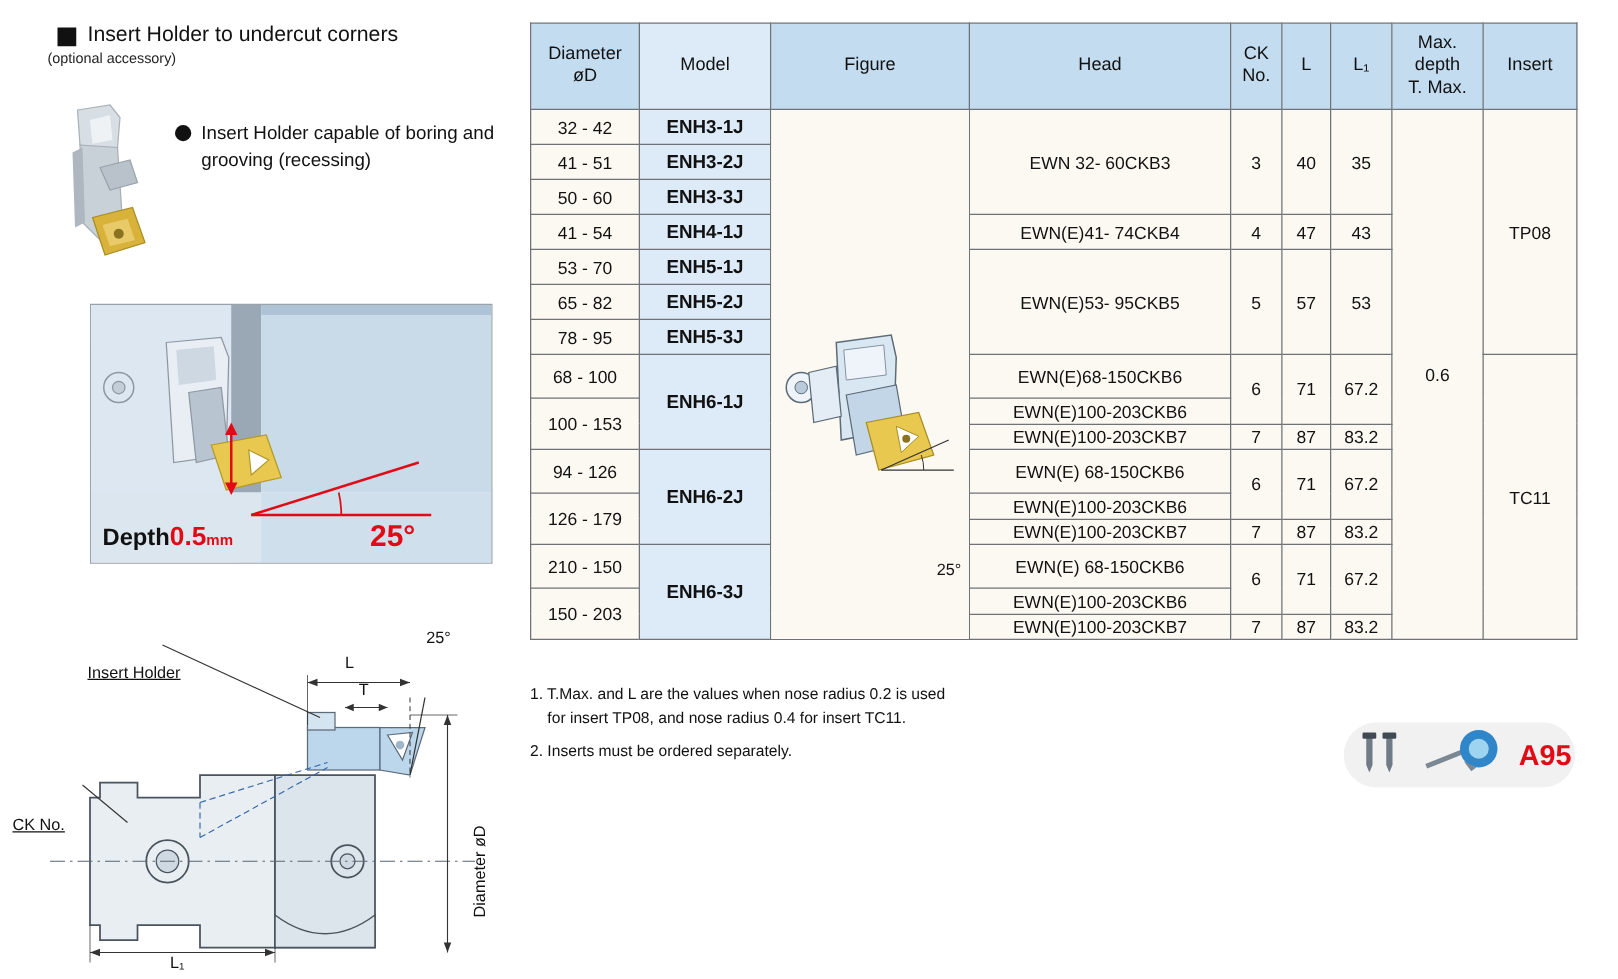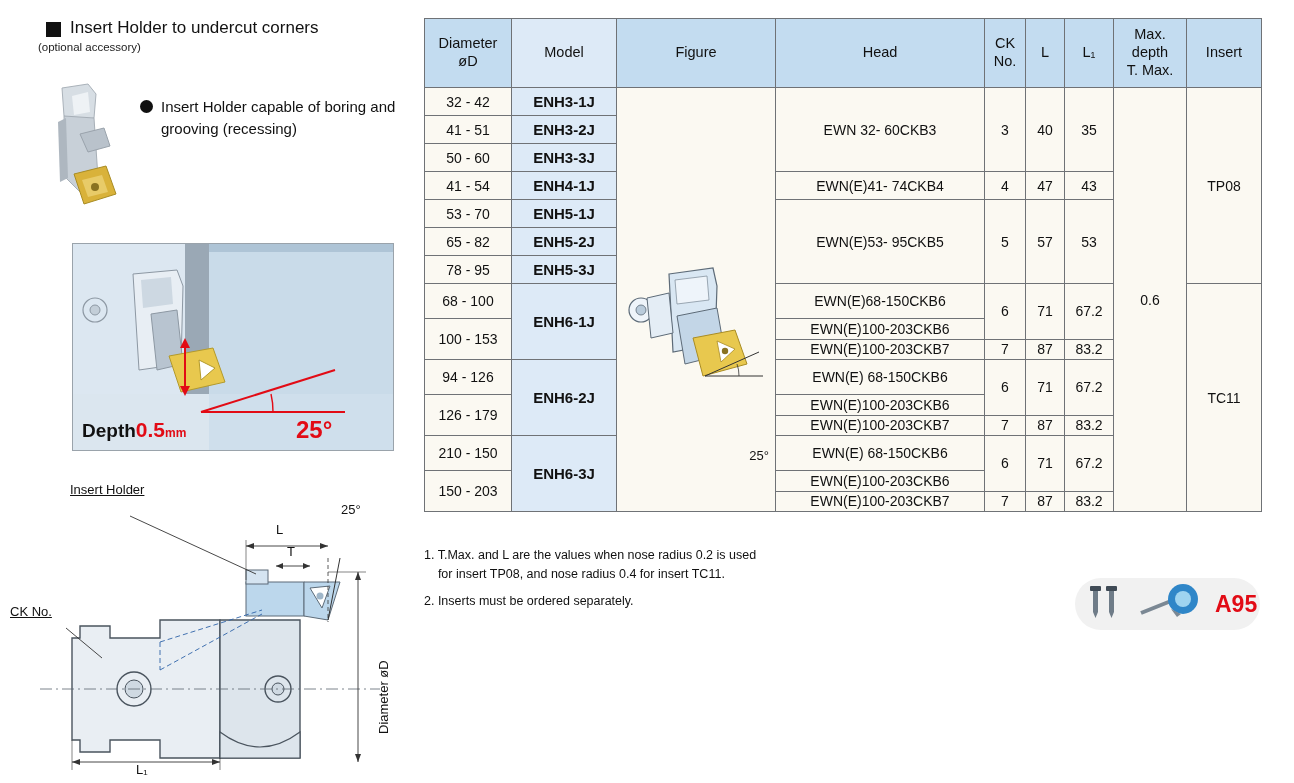--- a/index.html
+++ b/index.html
@@ -132,21 +132,21 @@
     left: 10px;
     top: 462px;
     width: 400px;
     height: 318px;
   }
   .lbl {
     position: absolute;
     font-size: 13px;
     color: #111;
   }
-  .lbl-u { text-decoration: underline; }
+  .lbl-u { text-decoration: underline; margin-top: 48px; }
   .vert {
     position: absolute;
     font-size: 13px;
     color: #111;
     transform: rotate(-90deg);
     transform-origin: left top;
     white-space: nowrap;
   }
 
   

